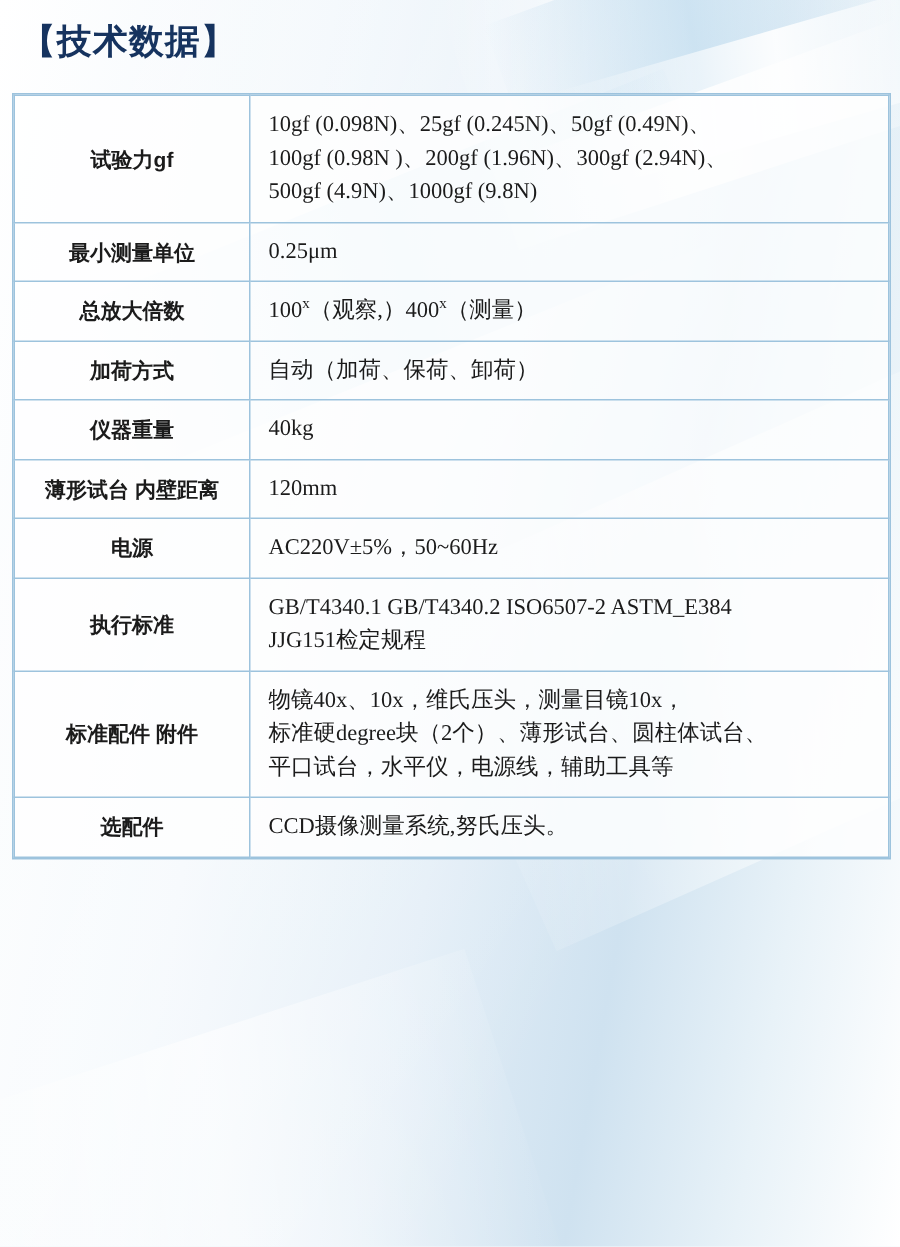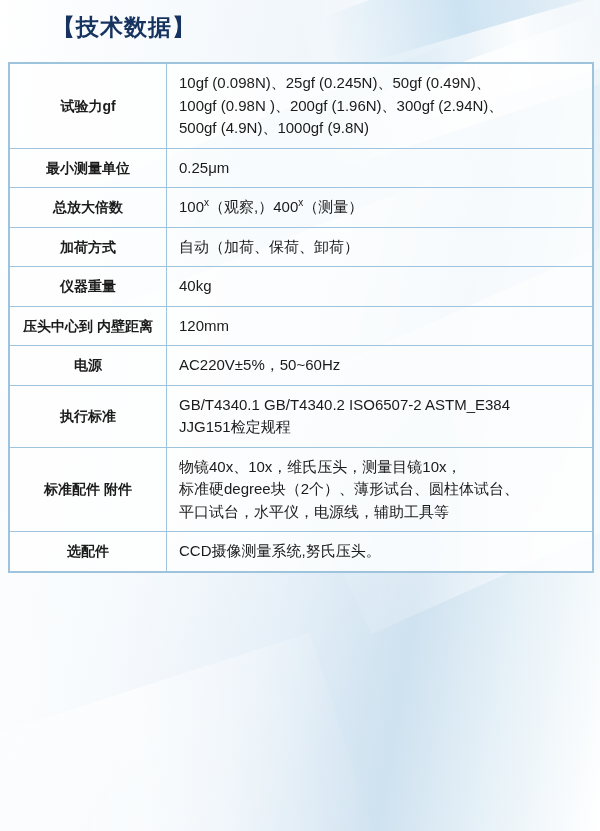--- a/index.html
+++ b/index.html
@@ -62,21 +62,20 @@
     bottom: -120px; left: -60px;
     width: 420px; height: 260px;
     background: linear-gradient(100deg, rgba(255,255,255,0) 0%, rgba(255,255,255,0.6) 50%, rgba(255,255,255,0) 100%);
     transform: rotate(-18deg);
   }
 
   .title-wrap {
     position: absolute;
     top: 14px;
     left: 14px;
-    margin-left: 38px;
   }
   .title {
     font-size: 23px;
     font-weight: bold;
     color: #16335f;
     letter-spacing: 1px;
     line-height: 1.2;
     white-space: nowrap;
   }
 
@@ -106,20 +105,21 @@
     font-weight: bold;
     color: #14335d;
     padding: 8px 4px;
     line-height: 1.45;
   }
   td.value {
     padding: 8px 10px 8px 12px;
     font-size: 15px;
     line-height: 1.5;
     color: #111;
+    font-family: Liberation Serif, serif;
   }
   .value .ln { display: block; }
   sup.sup {
     font-size: 10px;
     vertical-align: super;
     line-height: 0;
   }
   .nowrap { white-space: nowrap; }
 </style>
 </head>
@@ -170,21 +170,21 @@
 
 
         <tr>
           <td class="label">仪器重量</td>
           <td class="value">40kg</td>
         </tr>
 
 
         <tr>
           <td class="label">
-            <span class="ln">压头中心到</span>
+            <span class="ln">薄形试台</span>
             <span class="ln">内壁距离</span>
           </td>
           <td class="value">120mm</td>
         </tr>
 
         <tr>
           <td class="label">电源</td>
           <td class="value">AC220V±5%，50~60Hz</td>
         </tr>
 

